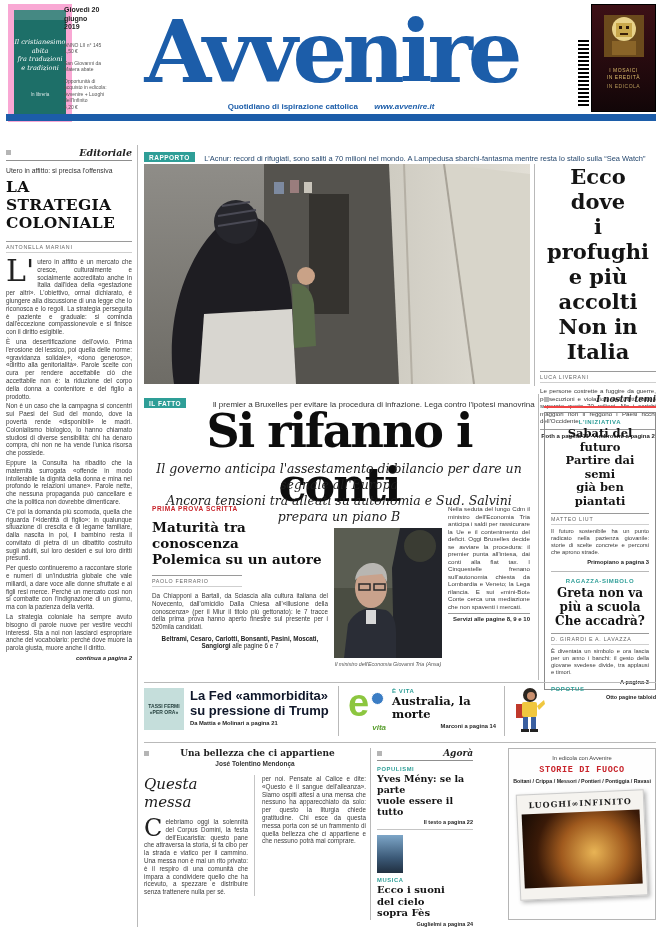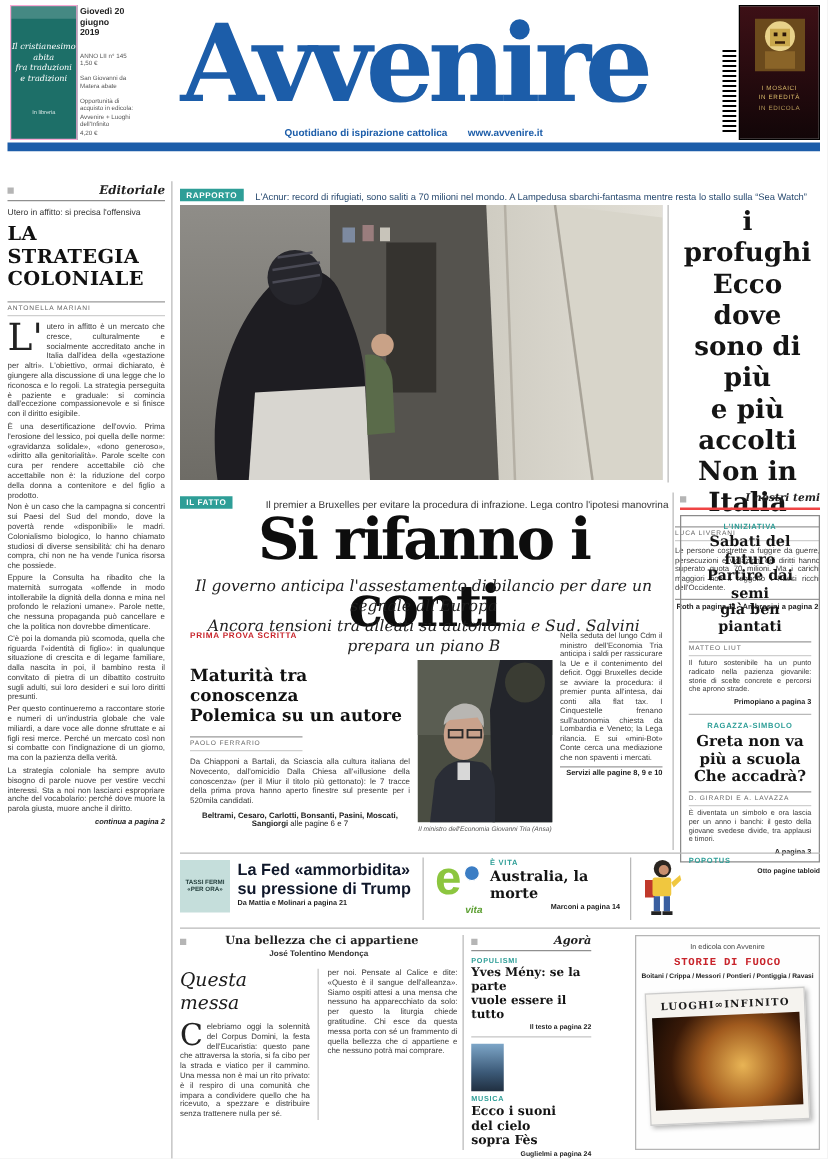--- a/index.html
+++ b/index.html
@@ -23,21 +23,21 @@
       font-size:24px;float:left;line-height:19px;padding:1px 3px 0 0;color:#222;}
   .dropcap-big::first-letter{font-size:30px;line-height:24px;}
   .sec-head{display:flex;align-items:center;border-bottom:1px solid #8f8f8f;padding-bottom:2px;}
   .sec-head .title{flex:1;text-align:right;font-style:italic;font-weight:bold;font-size:9.5px;color:#222;}
 </style>
 </head>
 <body>
 
 <div id="page">
 
-  <div class="abs" style="left:8px;top:4px;width:52px;height:106px;background:#1d6f68;border:1px solid #f9a8d4;color:#fff;text-align:center;">
+  <div class="abs" style="left:8px;top:4px;width:52px;height:106px;background:#1d6f68;border:6px solid #f9a8d4;color:#fff;text-align:center;">
     <div style="height:10px;background:rgba(255,255,255,.18);"></div>
     <div class="serif" style="font-style:italic;font-size:6.5px;line-height:8.5px;margin-top:18px;">
       <span style="display:block">Il cristianesimo</span>
       <span style="display:block">abita</span>
       <span style="display:block">fra traduzioni</span>
       <span style="display:block">e tradizioni</span>
     </div>
     <div style="font-size:4.5px;margin-top:20px;opacity:.8;">In libreria</div>
   </div>
 
@@ -52,21 +52,21 @@
       <span style="display:block;margin-top:5px;">San Giovanni da Matera abate</span>
       <span style="display:block;margin-top:5px;">Opportunità di acquisto in edicola: Avvenire + Luoghi dell'Infinito</span>
       <span style="display:block">4,20 €</span>
     </div>
   </div>
 
   <div class="abs serif" style="left:110px;top:0px;width:442px;height:104px;line-height:104px;text-align:center;
        font-size:86px;font-weight:bold;letter-spacing:-5px;color:#1c5da9;">Avvenire</div>
   <div class="abs" style="left:110px;top:102px;width:442px;text-align:center;font-size:8px;font-weight:bold;color:#1c5da9;">
     <span>Quotidiano di ispirazione cattolica</span>
-    <span style="margin-left:14px;">www.avvenire.it</span>
+    <span style="margin-left:14px;font-style:italic;">www.avvenire.it</span>
   </div>
   <div class="abs" style="left:6px;top:114px;width:650px;height:7px;background:#1c5da9;"></div>
 
   <div class="abs" style="left:578px;top:40px;width:11px;height:68px;background:repeating-linear-gradient(to bottom,#000 0 2px,#fff 2px 4px);"></div>
 
   <div class="abs" style="left:591px;top:4px;width:63px;height:106px;background:linear-gradient(#3d1016,#120608);border:1px solid #000;text-align:center;">
     <svg width="44" height="46" viewBox="0 0 44 46" style="margin-top:8px;">
       <rect x="2" y="2" width="40" height="42" fill="#6b4a1c"></rect>
       <circle cx="22" cy="16" r="12" fill="#e8d28a"></circle>
       <rect x="14" y="10" width="16" height="14" fill="#c9a84c"></rect>
@@ -138,23 +138,22 @@
     <path d="M30,220 C20,150 45,90 75,62 C95,44 120,50 128,70 C140,100 150,120 148,160 L150,220 Z" fill="#1e1d22"></path>
     <circle cx="92" cy="58" r="22" fill="#26262c"></circle>
     <path d="M74,52 L112,46 M74,62 L112,56 M78,42 L106,38" stroke="#4a4a55" stroke-width="2" fill="none"></path>
     <path d="M60,150 L148,145 L152,220 L55,220 Z" fill="#d8d6d0"></path>
     <path d="M148,120 C158,118 168,124 170,140 L172,182 L150,184 Z" fill="#5a6b4a"></path>
     <circle cx="162" cy="112" r="9" fill="#c9a287"></circle>
   </svg>
 
   <div class="abs" style="left:540px;top:164px;width:116px;">
     <div class="serif" style="font-size:21px;font-weight:bold;line-height:25px;text-align:center;color:#141414;">
+      <span style="display:block">Ecco dove</span>
       <span style="display:block">i profughi</span>
-      <span style="display:block">Ecco dove</span>
-      <span style="display:block">sono di più</span>
       <span style="display:block">e più accolti</span>
       <span style="display:block">Non in Italia</span>
     </div>
     <div class="byline" style="margin-top:7px;">LUCA LIVERANI</div>
     <div class="bodytxt just" style="font-size:6.2px;line-height:7.6px;margin-top:4px;">Le persone costrette a fuggire da guerre, persecuzioni e violazioni dei diritti hanno superato quota 70 milioni. Ma i carichi maggiori non li reggono i Paesi ricchi dell'Occidente.</div>
     <div class="footref" style="border-top:1px solid #9a9a9a;margin-top:4px;padding-top:3px;text-align:center;">Roth a pagina 11 · Ambrosini a pagina 2</div>
   </div>
 
   <div class="abs" style="left:144px;top:393px;width:512px;">
     <span class="label-teal">IL FATTO</span>
@@ -163,21 +162,21 @@
   <div class="abs serif" style="left:144px;top:404px;width:390px;text-align:center;font-size:46px;font-weight:bold;
        letter-spacing:-2px;color:#0d0d0d;">Si rifanno i conti</div>
   <div class="abs serif" style="left:144px;top:461px;width:390px;text-align:center;font-style:italic;font-size:12.5px;
        line-height:16px;color:#1e1e1e;">
     <span style="display:block">Il governo anticipa l'assestamento di bilancio per dare un segnale all'Europa</span>
     <span style="display:block">Ancora tensioni tra alleati su autonomia e Sud. Salvini prepara un piano B</span>
   </div>
 
   <div class="abs" style="left:152px;top:505px;width:176px;">
     <div class="kicker-red">PRIMA PROVA SCRITTA</div>
-    <div class="serif" style="font-size:13.5px;font-weight:bold;line-height:16px;color:#111;margin-top:21px;">
+    <div class="serif" style="font-size:13.5px;font-weight:bold;line-height:16px;color:#111;margin-top:7px;">
       <span style="display:block">Maturità tra conoscenza</span>
       <span style="display:block">Polemica su un autore</span>
     </div>
     <div class="byline" style="margin-top:8px;width:90px;">PAOLO FERRARIO</div>
     <div class="bodytxt just" style="margin-top:5px;">Da Chiapponi a Bartali, da Sciascia alla cultura italiana del Novecento, dall'omicidio Dalla Chiesa all'«illusione della conoscenza» (per il Miur il titolo più gettonato): le 7 tracce della prima prova hanno aperto finestre sul presente per i 520mila candidati.</div>
     <div style="text-align:center;margin-top:4px;font-size:6.3px;">
       <span style="font-weight:bold;">Beltrami, Cesaro, Carlotti, Bonsanti, Pasini, Moscati, Sangiorgi</span>
       <span>alle pagine 6 e 7</span>
     </div>
   </div>

